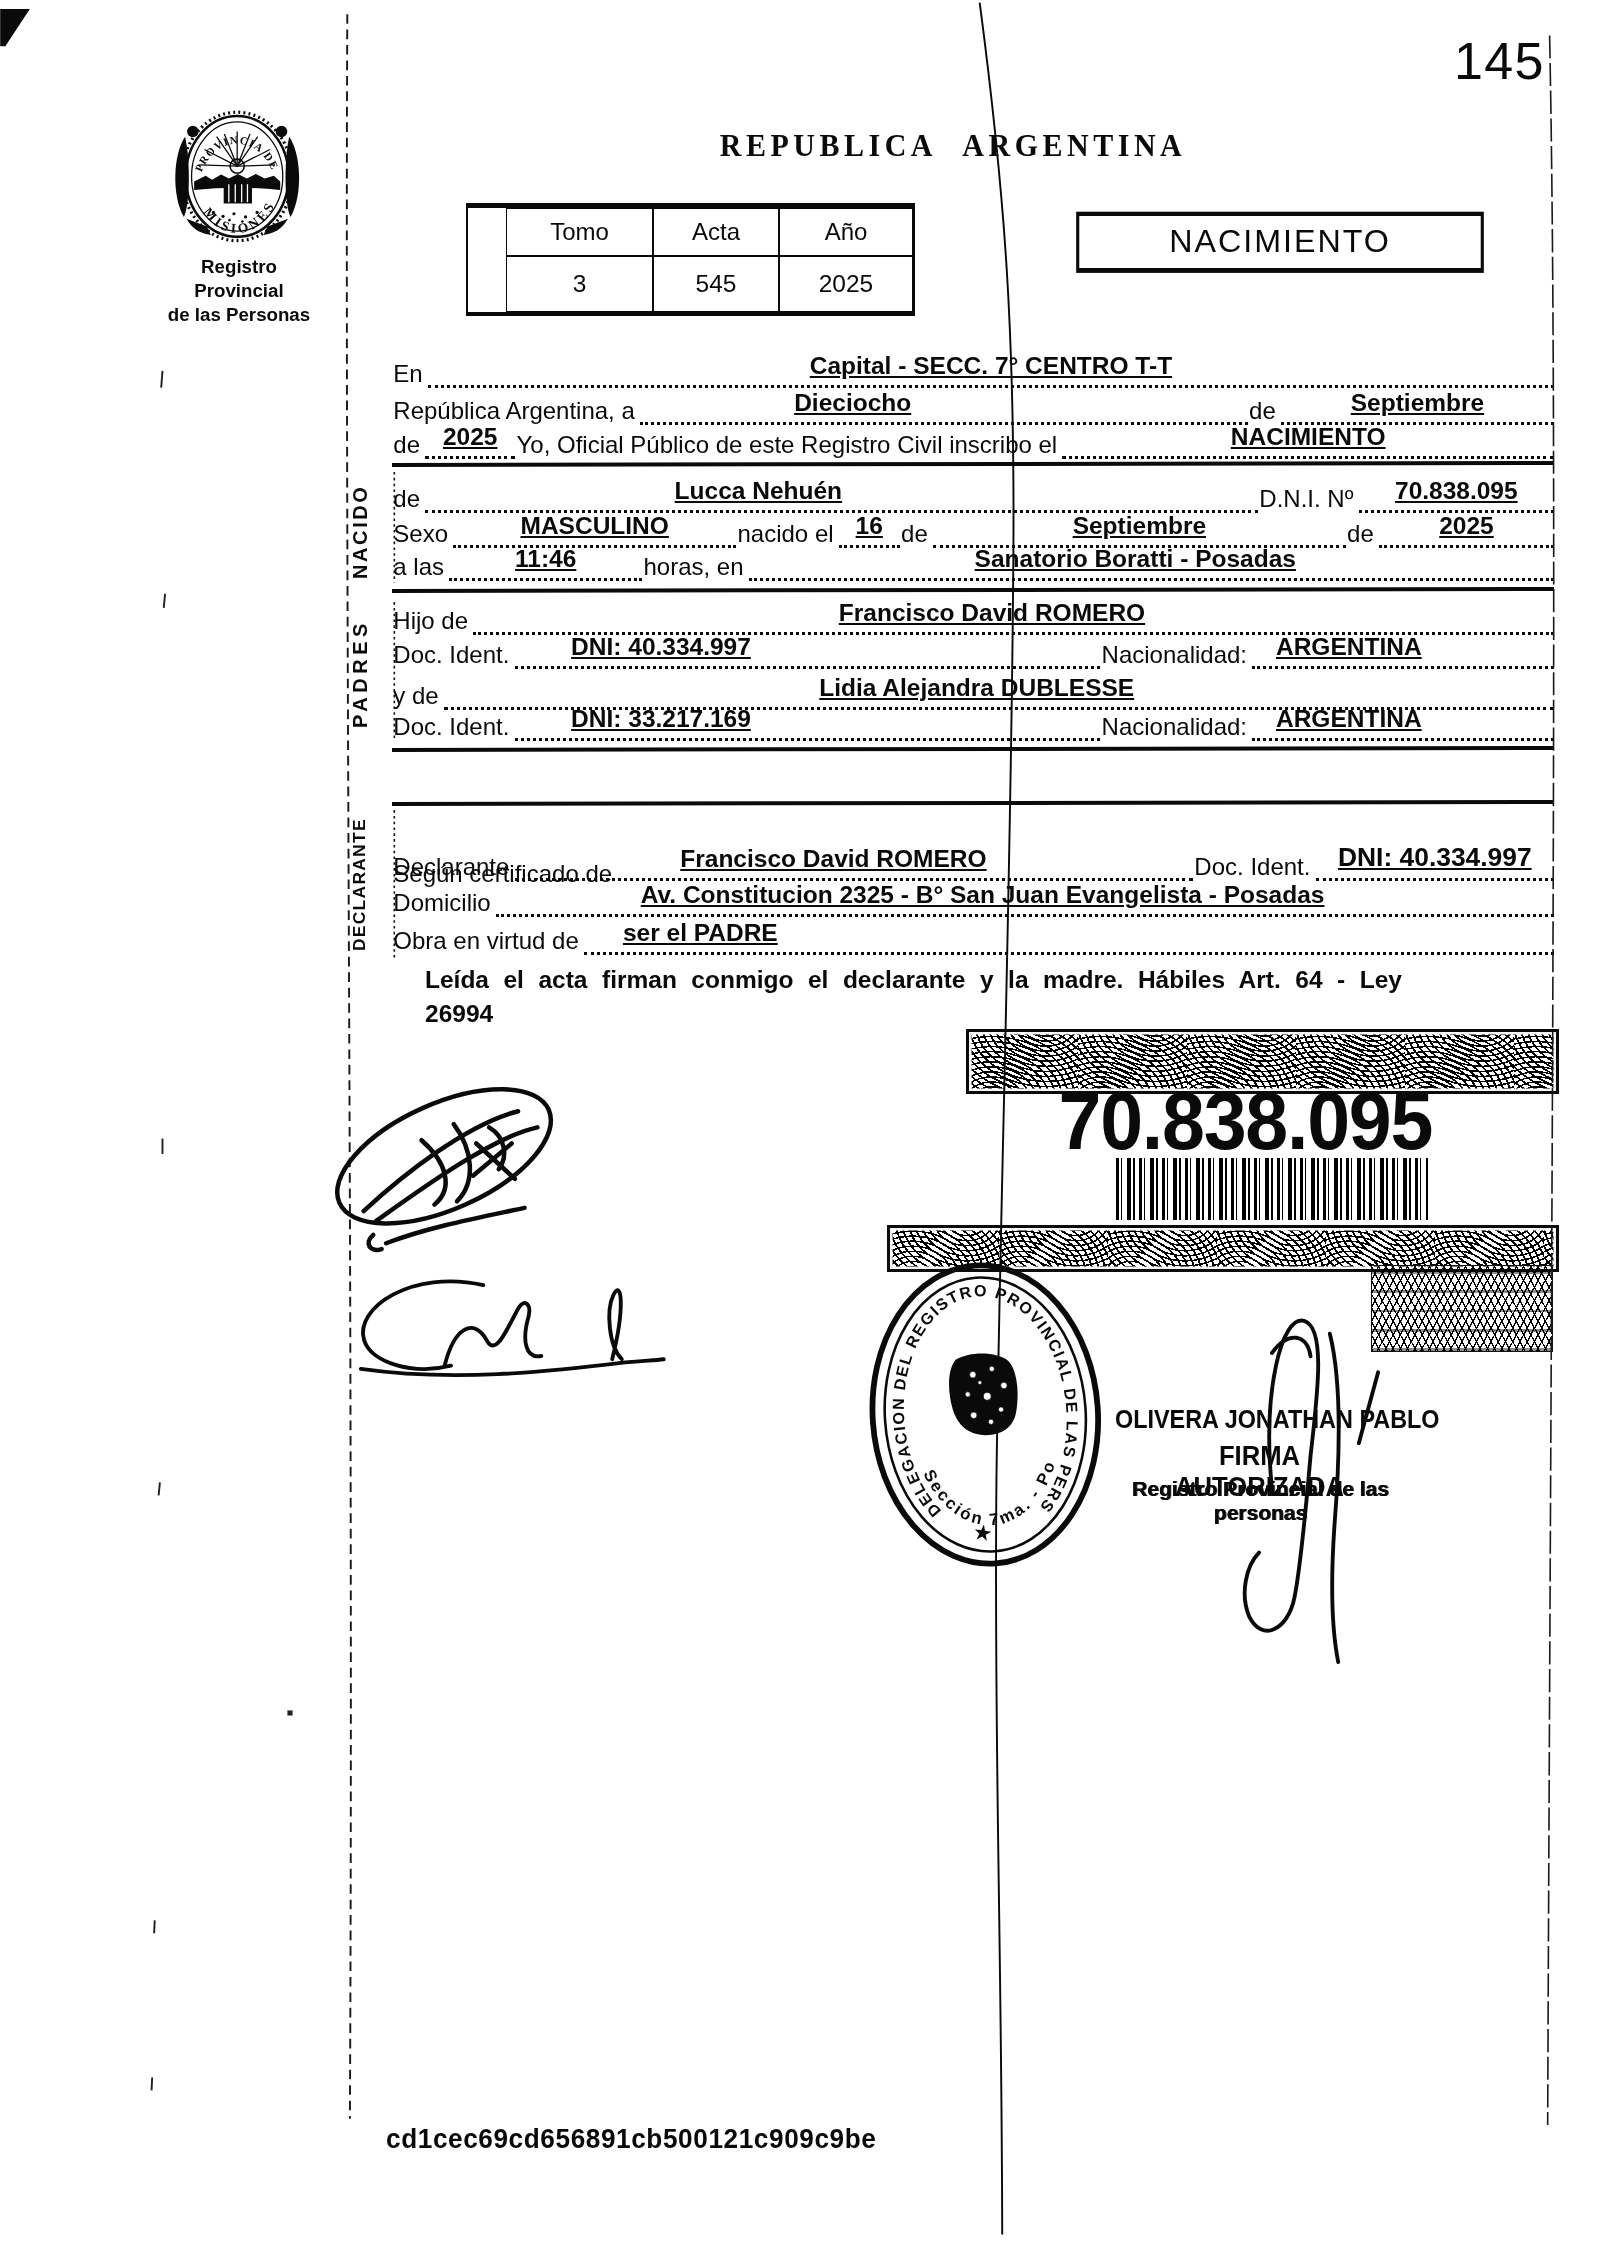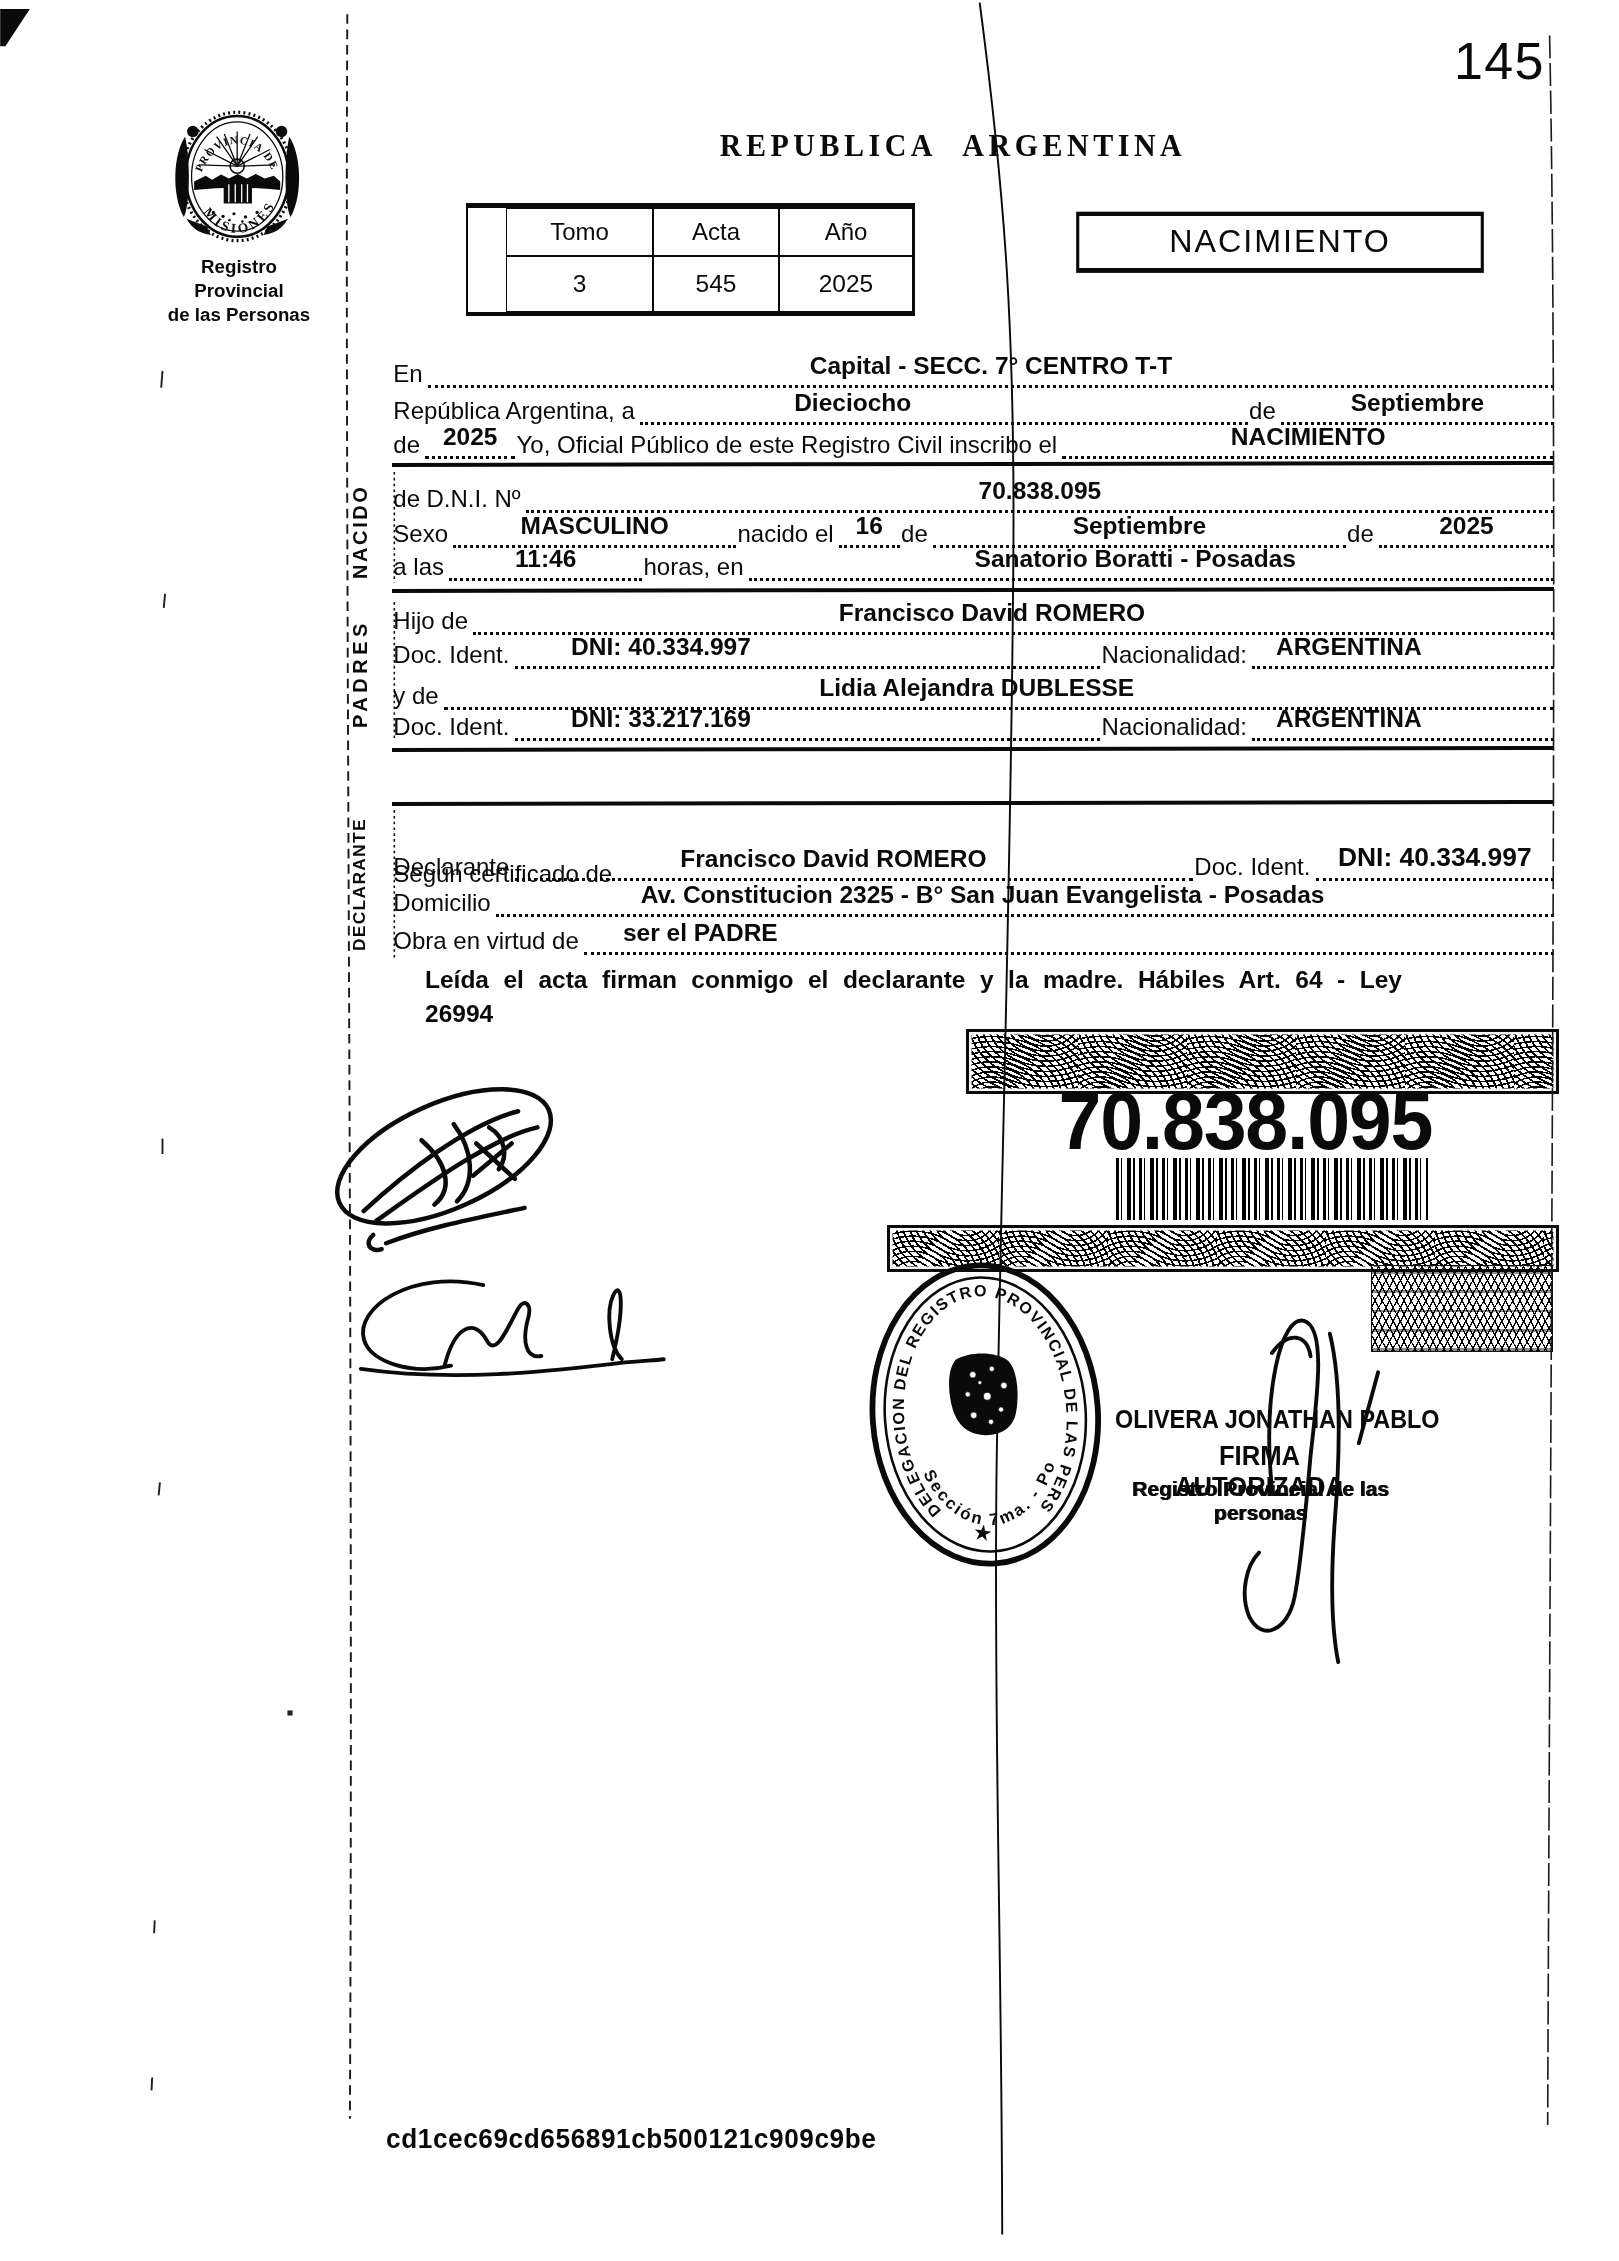--- a/index.html
+++ b/index.html
@@ -20,21 +20,21 @@
   .reg-table .cell.v{height:54px;font-size:24.5px;}
   .nac-box{left:1084px;top:213px;width:386px;height:52px;border:3.2px solid #0a0a0a;
            box-shadow:0 1.9px 0 #0a0a0a, 0 -1.3px 0 #0a0a0a;
            display:flex;align-items:center;justify-content:center;
            font-size:31px;letter-spacing:1.9px;transform:scaleX(1.04);}
   
   .frow{position:absolute;left:392px;width:1162px;height:30px;display:flex;align-items:flex-end;}
   .lb{font-size:24px;line-height:26px;white-space:nowrap;padding:0 5.2px 0.6px 1.3px;flex:0 0 auto;}
   .ld{position:relative;border-bottom:3.2px dotted #0a0a0a;height:100%;min-width:26px;}
   .val{position:absolute;bottom:5.2px;left:50%;transform:translateX(-50%);
-       font-weight:bold;font-size:24.5px;white-space:nowrap;}
+       font-weight:bold;font-size:24.5px;white-space:nowrap;text-decoration:underline;}
   .val.big{font-size:26.4px;}
   .p12{left:12%;} .p25{left:25%;} .p32{left:32%;} .p35{left:35%;} .p38{left:38%;}
   .p40{left:40%;} .p46{left:46%;} .p47{left:47%;} .p48{left:48%;text-align:center;}
   .hr{position:absolute;left:392px;width:1162px;height:3.9px;background:#0a0a0a;transform:rotate(-0.1deg);}
   .vlabel{position:absolute;left:349px;writing-mode:vertical-rl;transform:rotate(180deg);
           font-weight:bold;font-size:20px;letter-spacing:2.6px;text-align:center;}
   .closing{left:425px;top:963px;width:979px;font-weight:bold;font-size:24.5px;
            line-height:34px;word-spacing:7.7px;}
   
   .guilloche{border:3.9px solid #0a0a0a;box-shadow:inset 0 0 0 2.6px rgba(255,255,255,.95);
@@ -188,20 +188,23 @@
       </span>
     <span class="lb">Yo, Oficial Público de este Registro Civil inscribo el</span>
     <span class="ld" style="flex:1">
         <span class="val">NACIMIENTO</span>
       </span>
   </div>
   <div class="hr" style="top:462px"></div>
 
   <div class="frow" style="top:483px">
     <span class="lb">de</span>
+    <span class="ld" style="flex:81">
+        <span class="val p40">Lucca Nehuén</span>
+      </span>
     <span class="lb">D.N.I. Nº</span>
     <span class="ld" style="flex:19">
         <span class="val">70.838.095</span>
       </span>
   </div>
   <div class="frow" style="top:518px">
     <span class="lb">Sexo</span>
     <span class="ld" style="flex:0 0 283px">
         <span class="val">MASCULINO</span>
       </span>

